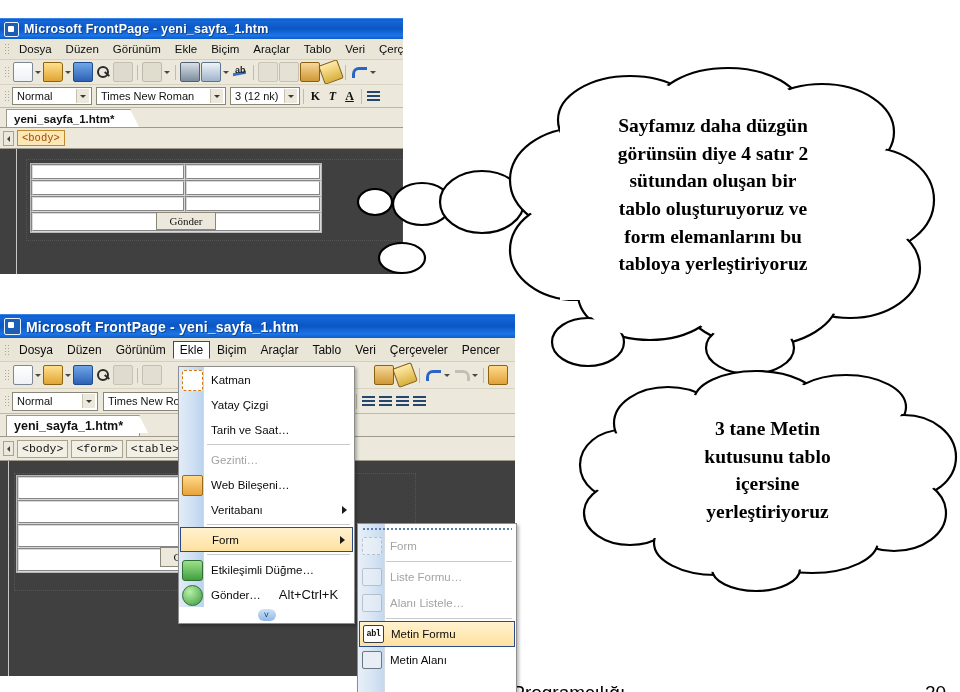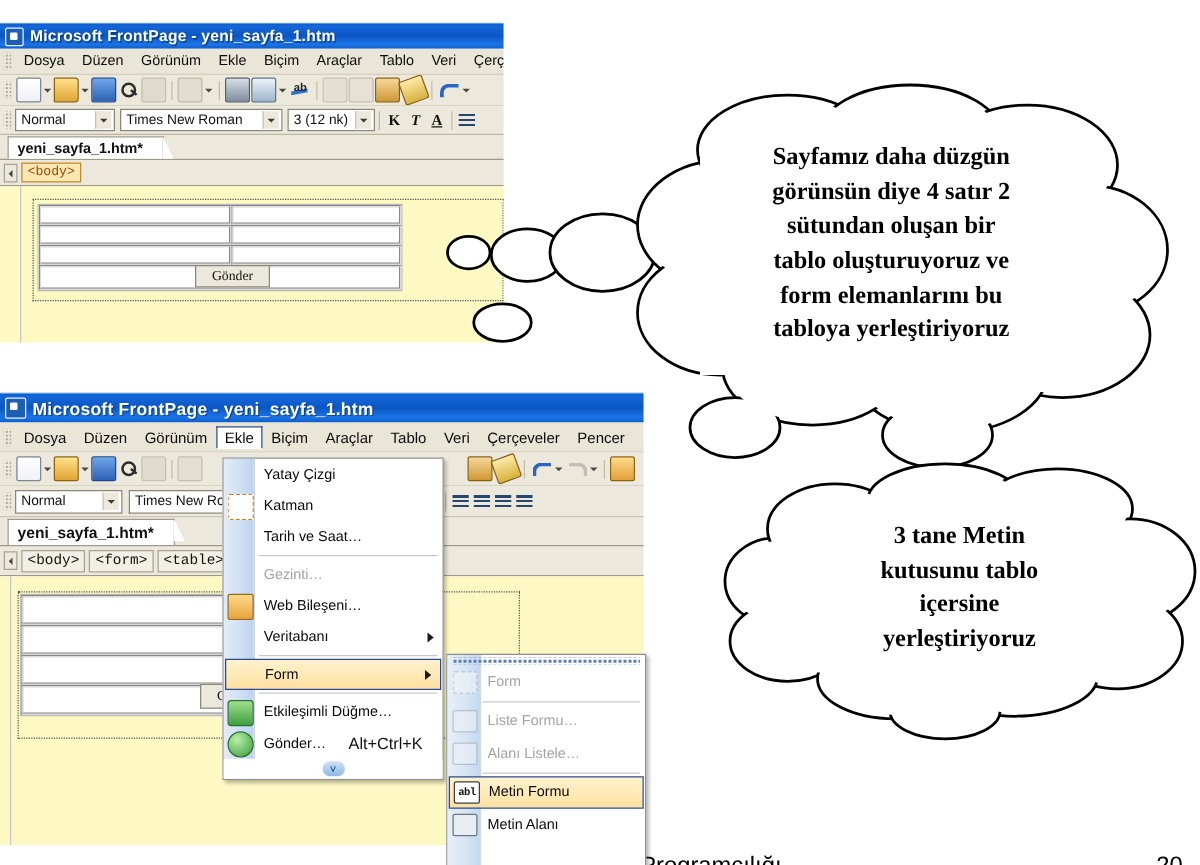--- a/index.html
+++ b/index.html
@@ -74,21 +74,21 @@
 
   .fp-tagbar{height:20px;background:#ece9dc;border-bottom:1px solid #9e998a;display:flex;align-items:center;
     padding-left:3px;gap:3px;}
   .tag-nav{width:9px;height:13px;border:1px solid #a8a292;background:#ece9dc;position:relative;flex:0 0 auto;}
   .tag-nav:after{content:"";position:absolute;left:3px;top:4px;border-top:3px solid transparent;
     border-bottom:3px solid transparent;border-right:3px solid #444;}
   .tag-chip{border:1px solid #a8a292;background:#f2efe4;padding:0 4px;height:14px;display:flex;
     align-items:center;font-size:10.5px;font-family:"Liberation Mono",monospace;color:#111;flex:0 0 auto;}
   .tag-chip.sel{background:#fde7b5;border-color:#c08a2a;color:#9c4a00;}
 
-  .fp-canvas{background:#fef9c3;position:relative;overflow:hidden;padding-left:40px;}
+  .fp-canvas{background:#404040;position:relative;overflow:hidden;padding-left:40px;}
   .canvas-left-rule{position:absolute;left:0;top:0;bottom:0;width:1px;background:#c8c8c8;}
 
   
   .form-dotted{position:absolute;border:1px dotted #555;}
   .tbl{position:absolute;border:1px solid #b9b9b9;}
   .tbl .trow{display:flex;}
   .tbl .tcell{border:1px solid #bdbdbd;background:#fff;box-sizing:border-box;}
   .tbl .tcell.inner{border:2px groove #d9d9d9;}
   .btn-gonder{
     position:absolute;background:#ece9dc;border:1px solid #8b8878;
@@ -373,26 +373,26 @@
         </div>
       </div>
       <div class="btn-gonder" style="left:160px;top:86px;width:58px;height:18px;">Gönder</div>
     </div>
   </div>
 
   <div class="menu" style="left:178px;top:348px;width:175px;">
     <div class="gutter"></div>
 
     <div class="mi">
-      <span class="lbl">Yatay Çizgi</span>
-    </div>
-
-    <div class="mi">
       <span class="mi-ico ico-layer"></span>
       <span class="lbl">Katman</span>
+    </div>
+
+    <div class="mi">
+      <span class="lbl">Yatay Çizgi</span>
     </div>
 
     <div class="mi">
       <span class="lbl">Tarih ve Saat…</span>
     </div>
 
     <div class="msep"></div>
 
     <div class="mi dis">
       <span class="lbl">Gezinti…</span>

